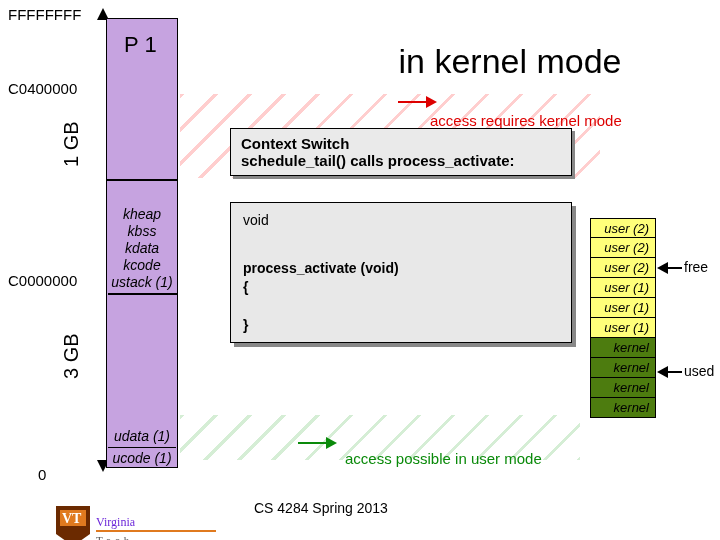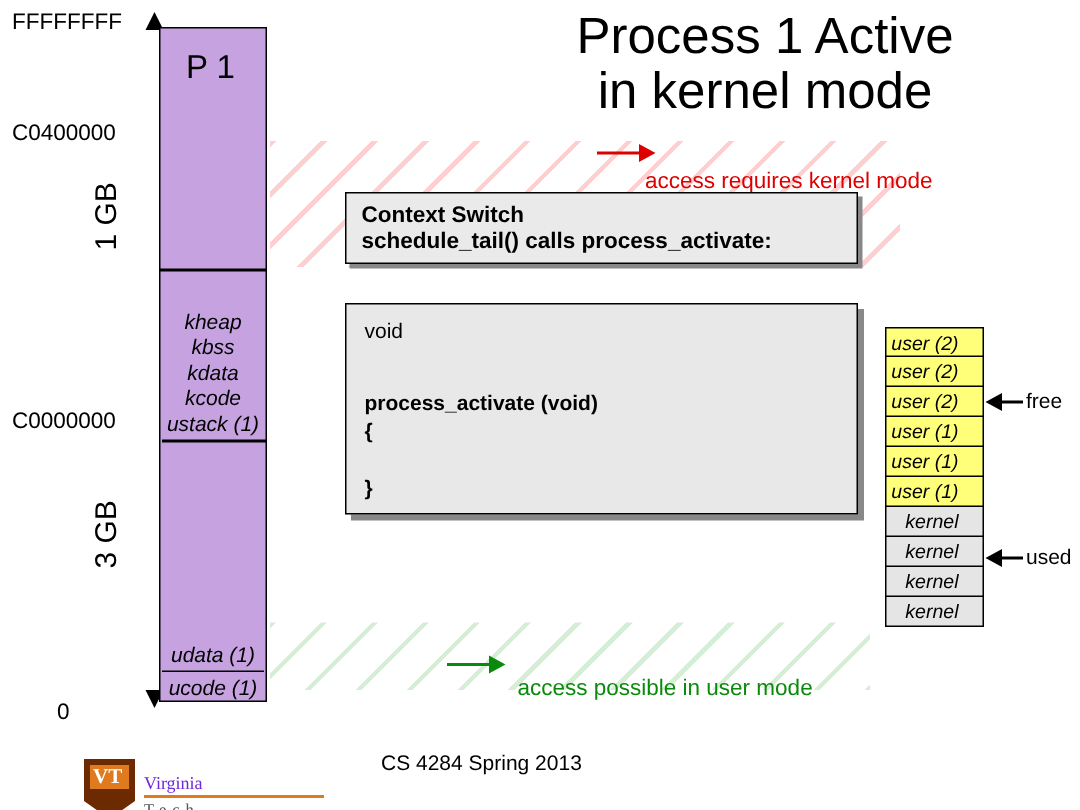--- a/index.html
+++ b/index.html
@@ -18,40 +18,40 @@
   .vmap { border: 1.5px solid #000; width: 72px; left: 106px; }
   .kpart { background: #c6a3e0; top: 18px; height: 162px; }
   .upart { background: #c6a3e0; top: 180px; height: 288px; border-top: 1.5px solid #000; }
   .p1label { top: 32px; font-size: 22px; }
   .klabels { font-size:14px; font-style: italic; text-align:center; line-height:17px; }
   .ulabels { font-size:14px; font-style: italic; text-align:center; line-height:17px; }
   .ctxbox { background:#eaeaea; border:1.5px solid #000; box-shadow:3px 3px 0 #888; padding:6px 10px; font-size:15px; }
   .codebox { background:#e8e8e8; border:1.5px solid #000; box-shadow:4px 4px 0 #888; padding:8px 12px; font-size:14px; line-height:1.35; font-family: Arial, Helvetica, sans-serif; }
   .red { color:#d00; font-size:15px; font-weight:400; }
   .green { color:#0a8a0a; font-size:15px; font-weight:400; }
-  .ptrow { font-style: italic; font-size:13px; text-align:right; padding-right:16px; height:20px; line-height:20px; }
+  .ptrow { font-style: italic; font-size:13px; text-align:right; padding-right:6px; height:20px; line-height:20px; }
   .ptbox { border:1px solid #000; width:66px; }
   .free { background:#ffff7a; }
-  .used { background:#e5e5e5; }
+  .used { background:#4d7c0f; }
   .legend { font-size:14px; }
   .hatch {
     background: repeating-linear-gradient(135deg, rgba(255,0,0,0.55) 0 3px, transparent 3px 24px);
   }
   .hatchg {
     background: repeating-linear-gradient(135deg, rgba(0,150,0,0.55) 0 3px, transparent 3px 24px);
   }
   .arrow-line { height:2px; background:#000; }
   .footer { font-size:14px; }
   .vtlogo { font-family: Georgia, serif; }
 </style>
 </head>
 <body>
 
 <div class="abs title" style="left:320px; top:6px; width:380px;">
-  <span>Process 1 Active</span><br>
+  <br>
   <span>in kernel mode</span>
 </div>
 
 <div class="abs addr" style="left:8px; top:6px;">FFFFFFFF</div>
 <div class="abs addr" style="left:8px; top:80px;">C0400000</div>
 <div class="abs addr" style="left:8px; top:272px;">C0000000</div>
 <div class="abs addr" style="left:38px; top:466px;">0</div>
 
 <svg class="abs" style="left:96px; top:6px;" width="14" height="18">
     <path d="M1 14 L7 2 L13 14 Z" fill="#000"></path>

